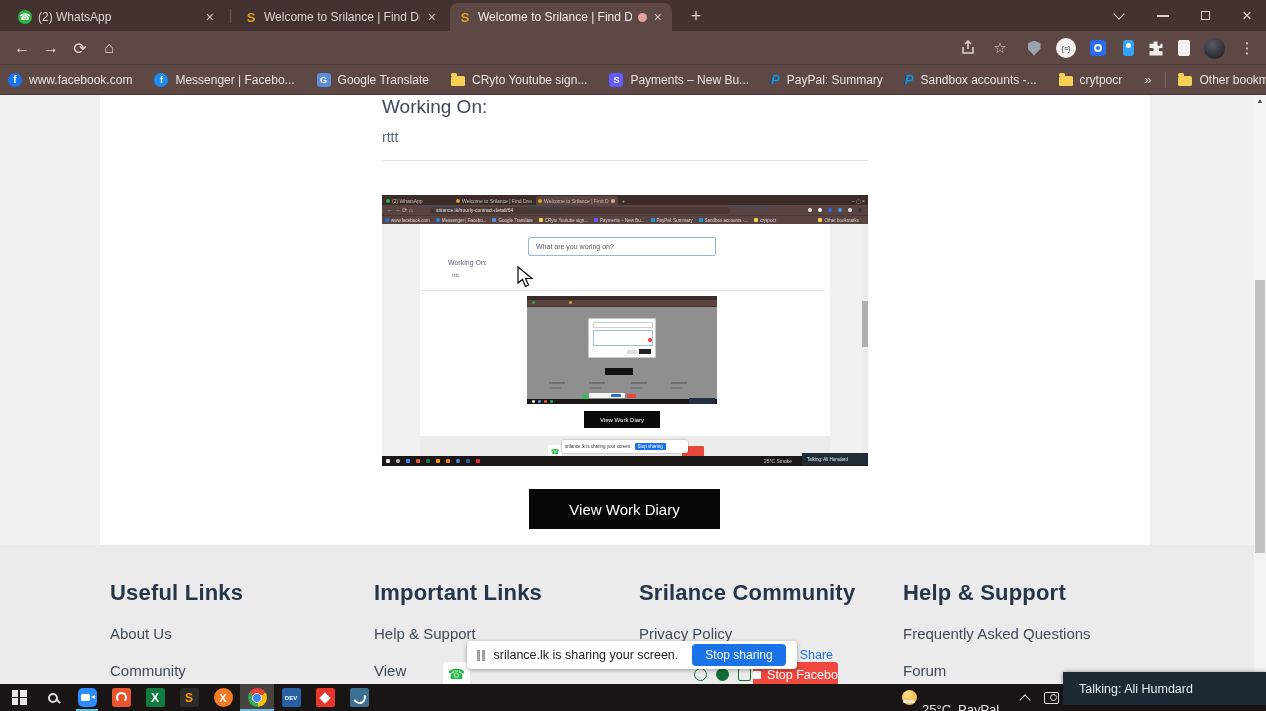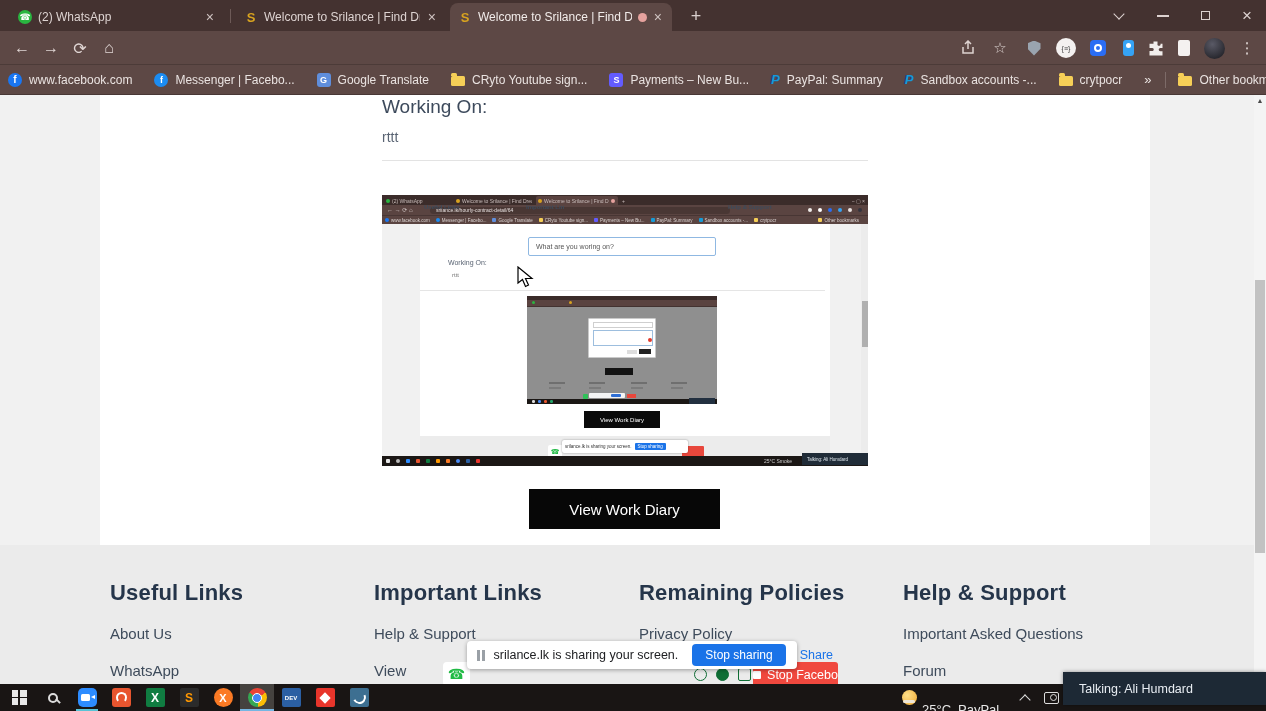--- a/index.html
+++ b/index.html
@@ -430,31 +430,31 @@
     <div class="m-scroll">
         <div class="m-thumb"></div>
       </div>
   </div>
 
   <div class="vwd-btn">View Work Diary</div>
 
   <div class="footer">
     <div class="fcol-title" style="left:110px;">Useful Links</div>
     <div class="fitem" style="left:110px;top:80px;">About Us</div>
-    <div class="fitem" style="left:110px;top:117px;">WhatsApp</div>
+    <div class="fitem" style="left:110px;top:117px;">Community</div>
 
     <div class="fcol-title" style="left:374px;">Important Links</div>
     <div class="fitem" style="left:374px;top:80px;">Help &amp; Support</div>
     <div class="fitem" style="left:374px;top:117px;">View</div>
 
-    <div class="fcol-title" style="left:639px;">Remaining Policies</div>
+    <div class="fcol-title" style="left:639px;">Srilance Community</div>
     <div class="fitem" style="left:639px;top:80px;">Privacy Policy</div>
 
     <div class="fcol-title" style="left:903px;">Help &amp; Support</div>
-    <div class="fitem" style="left:903px;top:80px;">Important Asked Questions</div>
+    <div class="fitem" style="left:903px;top:80px;">Frequently Asked Questions</div>
     <div class="fitem" style="left:903px;top:117px;text-align:right;">Forum</div>
   </div>
 
   <div class="green-cap">
       <span>☎</span>
     </div>
   <span class="mb-ico" style="left:694px;"></span>
   <span class="mb-ico" style="left:716px;background:#0f6e35;"></span>
   <span class="mb-ico sq" style="left:738px;"></span>
   <div class="stop-share">

